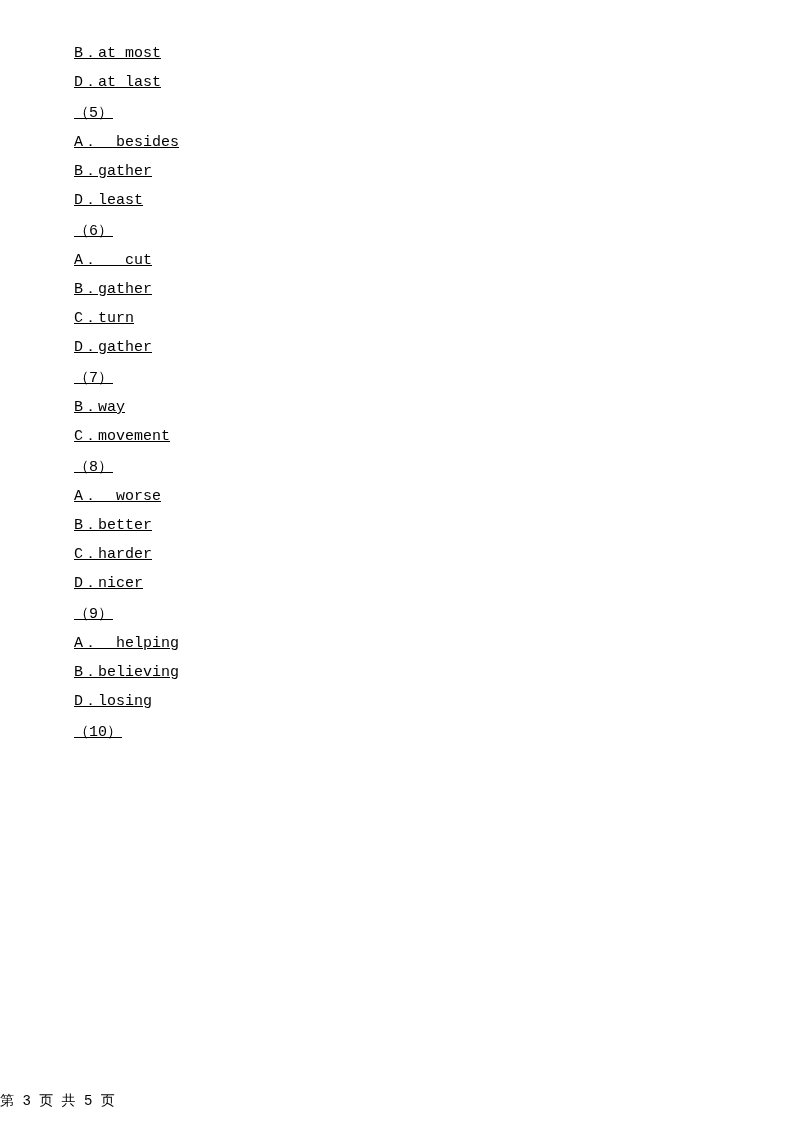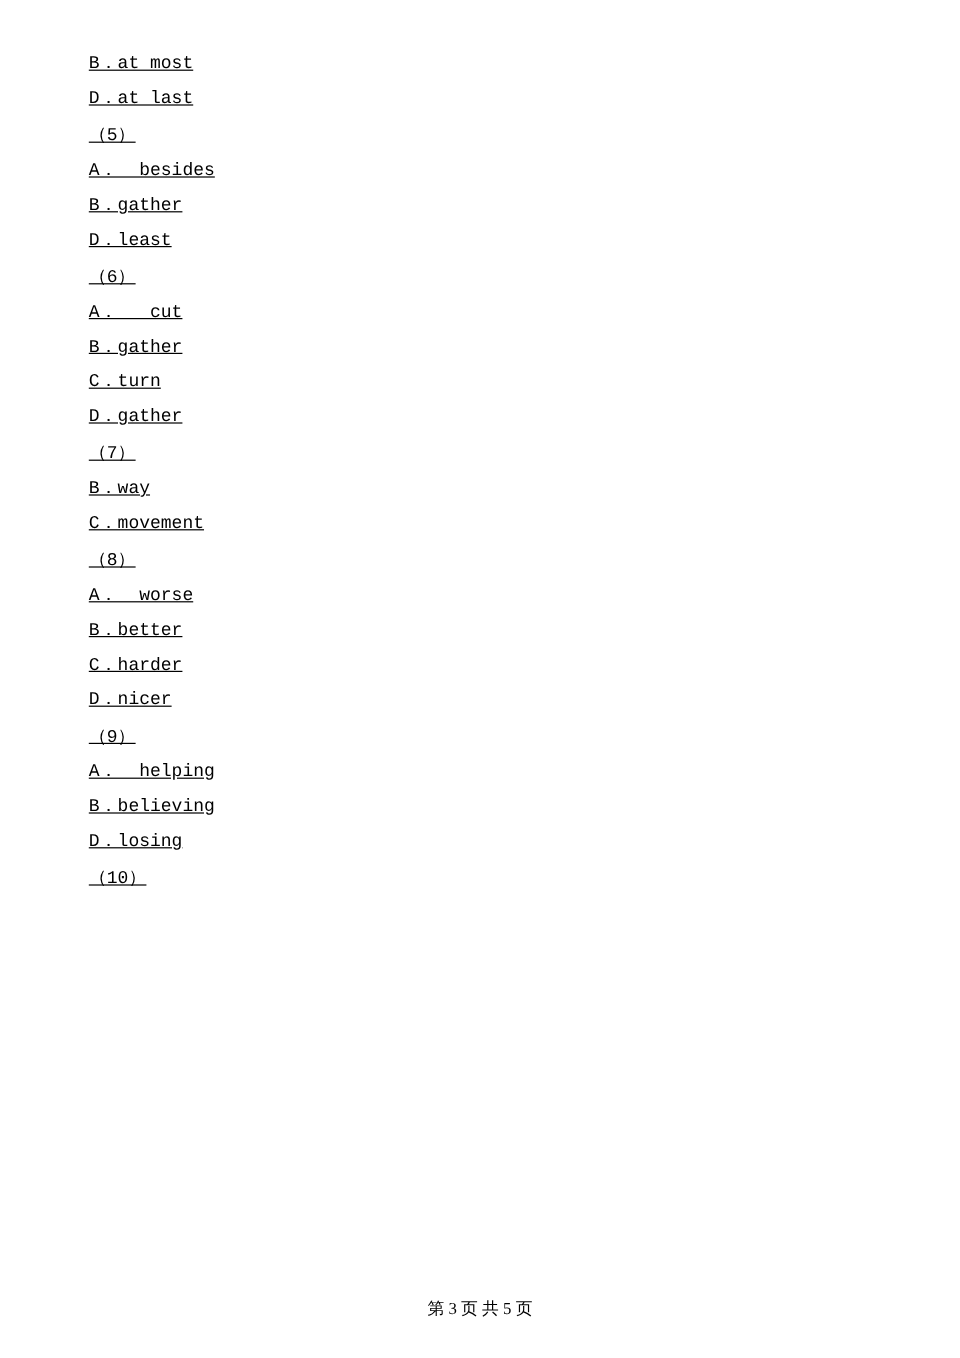--- a/index.html
+++ b/index.html
@@ -27,25 +27,24 @@
     .question-number {
       margin-bottom: 2px;
       padding-left: 4px;
     }
     .option-line {
       margin-bottom: 2px;
       padding-left: 4px;
     }
     .page-footer {
       position: absolute;
-      bottom: 32px;
+      bottom: 22px;
       width: 100%;
-      text-align: center;
       font-size: 14px;
-      font-family: Liberation Serif, serif;
+      font-family: Liberation Mono, monospace;
     }
   </style>
 </head>
 <body>
 
 <div class="page-content">
 
   <div class="question-group">
     <div class="option-line">B．at most</div>
     <div class="option-line">D．at last</div>

